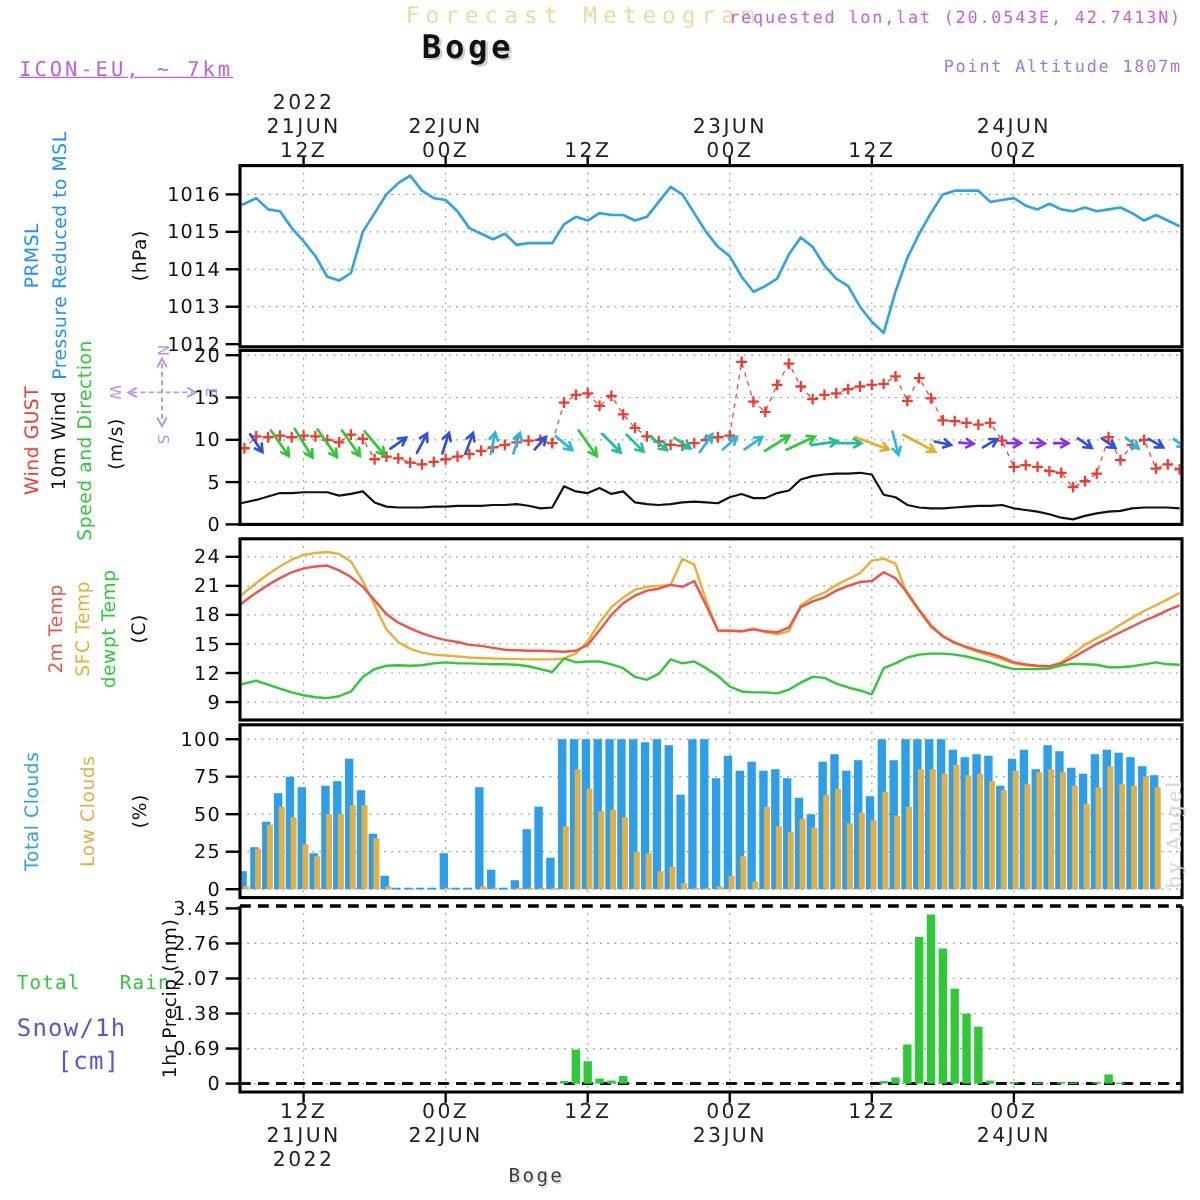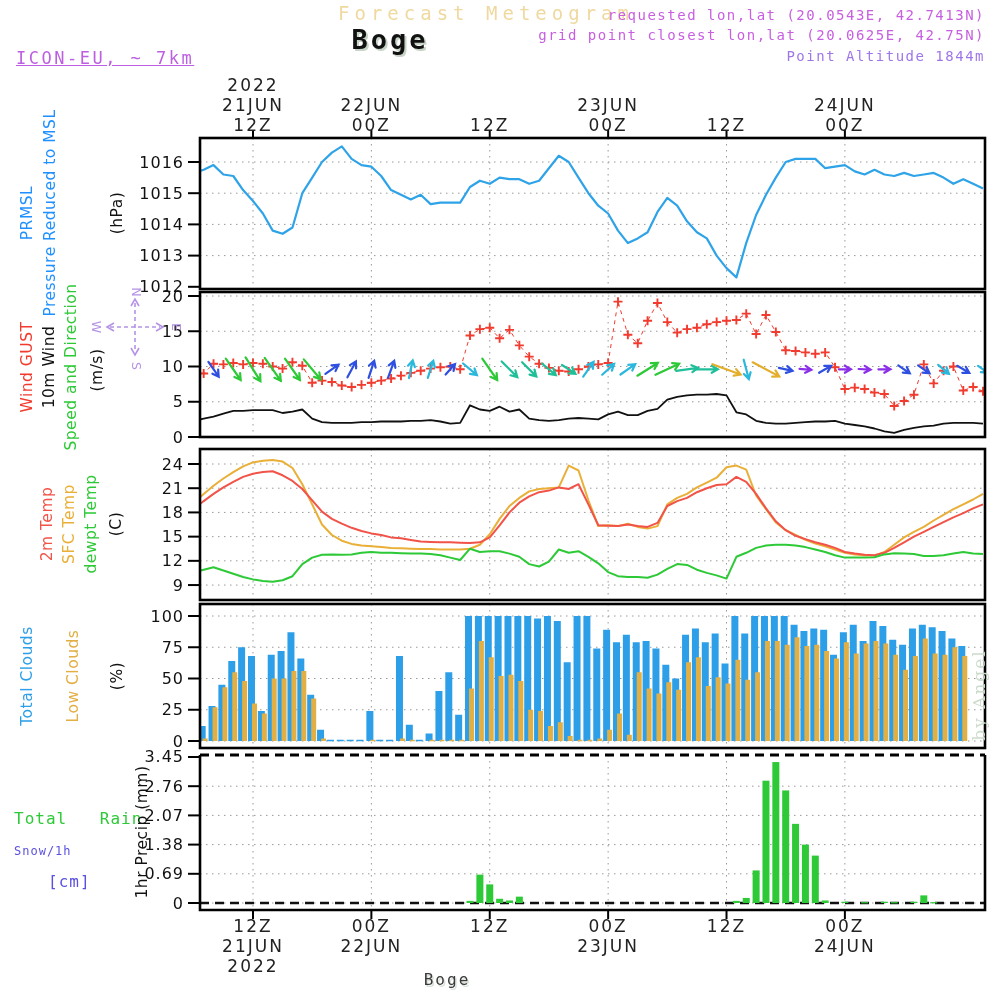--- a/index.html
+++ b/index.html
@@ -28,22 +28,22 @@
   #l-wind3{left:71px;top:367px;color:#2DC937;}
   #l-ms{left:97px;top:370px;color:#111;}
   #l-t2m{left:47px;top:524px;color:#F25348;}
   #l-tsfc{left:69px;top:524px;color:#E9AF37;}
   #l-tdew{left:91px;top:524px;color:#2DC937;}
   #l-tc{left:116px;top:524px;color:#111;}
   #l-cl1{left:27px;top:676px;color:#2D9FE8;}
   #l-cl2{left:73px;top:676px;color:#E2AF45;}
   #l-clu{left:117px;top:676px;color:#111;}
   #l-rain{left:14px;top:809px;font-size:16px;letter-spacing:1px;word-spacing:22px;color:#2DC937;}
-  #l-snow{left:14px;top:844px;font-size:12px;letter-spacing:1px;color:#5B51E0;}
-  #l-cm{left:48px;top:872px;font-size:16px;letter-spacing:1px;color:#5B51E0;}
+  #l-snow{left:14px;top:844px;font-size:20px;letter-spacing:1px;color:#5B51E0;}
+  #l-cm{left:48px;top:872px;font-size:20px;letter-spacing:1px;color:#5B51E0;}
   #l-precipunit{left:142px;top:832px;color:#111;}
   
   #footer-station{left:377px;top:970px;width:140px;text-align:center;font-size:16px;color:#3a3a3a;
                   letter-spacing:2px;text-shadow:1.5px 1.5px 0 #d9e2d9;}
   #watermark{left:979px;top:695px;font-size:17px;letter-spacing:2px;color:#CCDCCC;
              font-family:"DejaVu Serif",serif;}
   
   svg text{font-family:"DejaVu Sans",sans-serif;}
   .ytick{font-size:16px;fill:#111;text-anchor:end;letter-spacing:1px;}
   .ttick{font-size:17px;fill:#222;text-anchor:middle;letter-spacing:2px;}
@@ -55,22 +55,21 @@
 </style>
 </head>
 <body>
 
 <div id="stage">
 
   
   <div class="abs mono" id="main-title">Forecast Meteogram</div>
   <div class="abs mono" id="station-title">Boge</div>
   <div class="abs mono hdr-r" id="req-line">requested lon,lat (20.0543E, 42.7413N)</div>
-  <div class="abs mono hdr-r" id="grid-line">grid point closest lon,lat (20.0625E, 42.75N)</div>
-  <div class="abs mono hdr-r" id="alt-line">Point Altitude 1844m</div>
+  <div class="abs mono hdr-r" id="alt-line">Point Altitude 1807m</div>
   <div class="abs mono" id="model-label">ICON-EU, ~ 7km</div>
 
   
   <div class="rot pl" id="l-prmsl1">PRMSL</div>
   <div class="rot pl" id="l-prmsl2">Pressure Reduced to MSL</div>
   <div class="rot pl" id="l-hpa">(hPa)</div>
   <div class="rot pl" id="l-wind1">Wind GUST</div>
   <div class="rot pl" id="l-wind2">10m Wind</div>
   <div class="rot pl" id="l-wind3">Speed and Direction</div>
   <div class="rot pl" id="l-ms">(m/s)</div>

